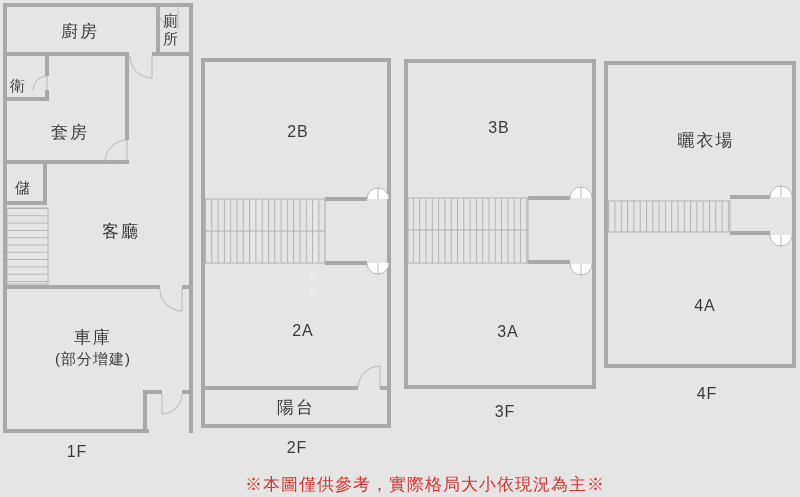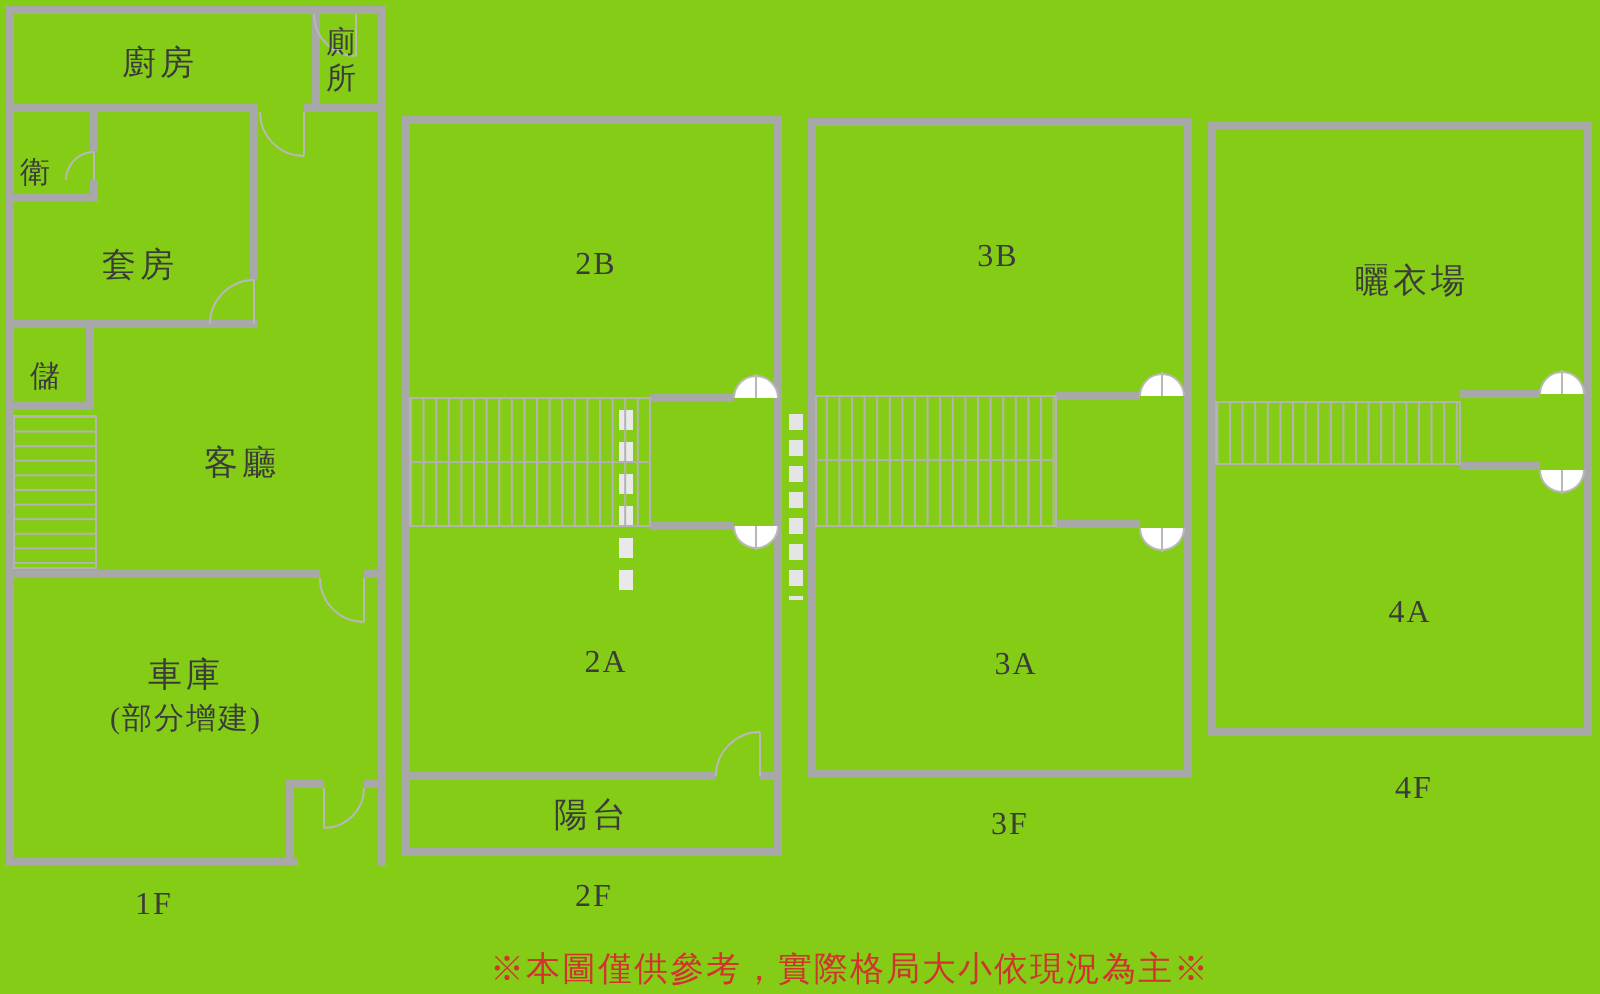--- a/index.html
+++ b/index.html
@@ -1,17 +1,17 @@
 <!DOCTYPE html>
 <html><head>
 <meta charset="utf-8">
 <style>
   html,body{margin:0;padding:0;background:#ffffff;}
-  #screen{position:relative;width:800px;height:497px;background:#84cc16;overflow:hidden;
-          font-family:Liberation Serif, serif;}
+  #screen{position:relative;width:800px;height:497px;background:#e5e5e5;overflow:hidden;
+          font-family:Liberation Sans, sans-serif;}
   svg{display:block;}
   .wall{fill:#a8a8a8;stroke:none;}
   .thin{stroke:#b0b0b0;stroke-width:1;fill:none;}
   .door{stroke:#b8b8b8;stroke-width:1;fill:#ffffff;}
   .doorline{stroke:#b8b8b8;stroke-width:1;fill:none;}
   .steps{stroke:#b3b3b3;stroke-width:1;}
   text{fill:#3b3b3b;}
   .lbl{font-size:17px;letter-spacing:2px;}
   .lbl-sm{font-size:15px;letter-spacing:1px;}
   .code{font-size:16px;letter-spacing:1px;}

